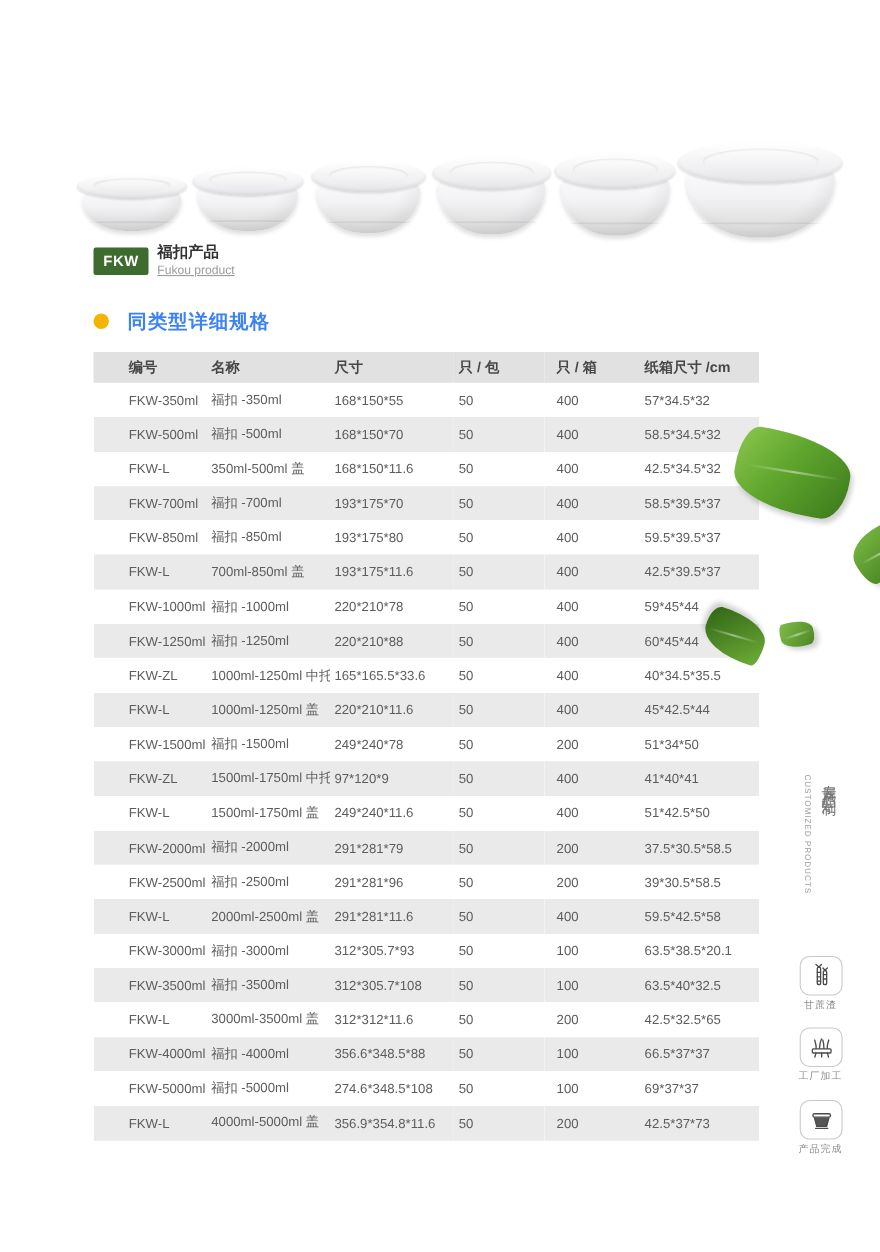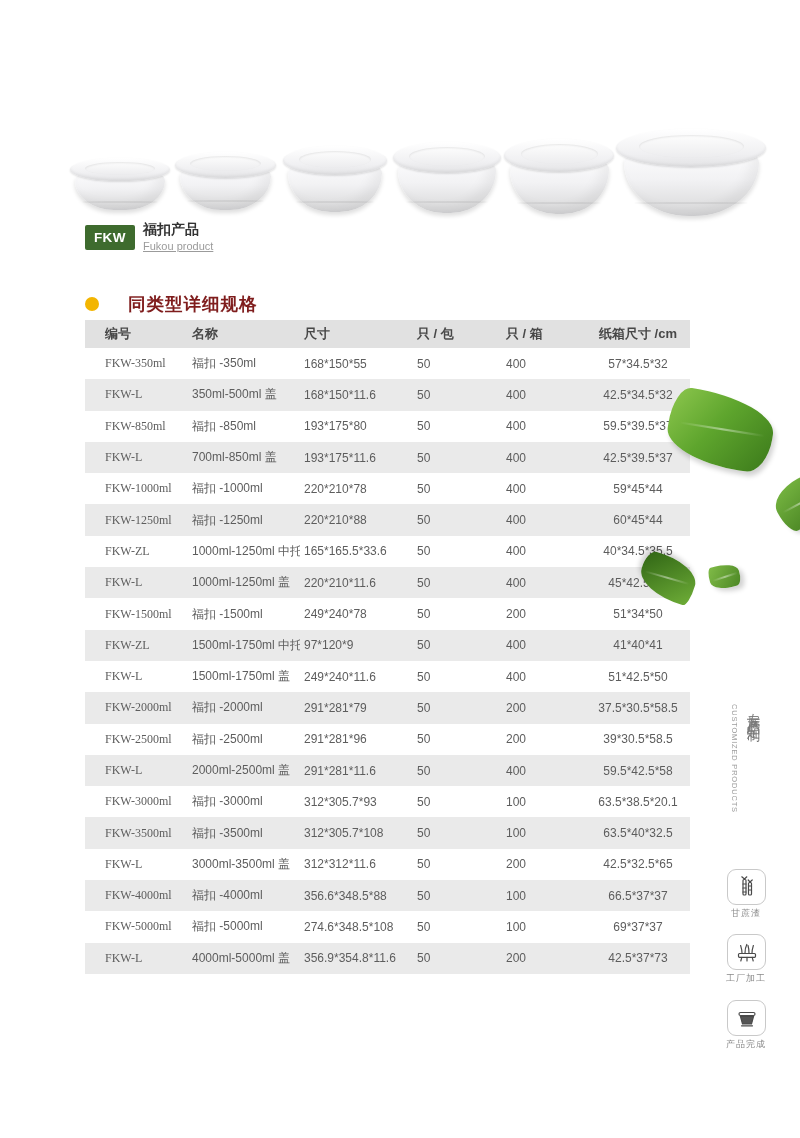--- a/index.html
+++ b/index.html
@@ -30,41 +30,41 @@
   
   .badge{position:absolute;left:85px;top:225px;width:50px;height:25px;background:#3e6b2e;
     color:#fff;font-weight:bold;font-size:13.5px;display:flex;align-items:center;justify-content:center;
     border-radius:2px;letter-spacing:.5px;}
   .brand-zh{position:absolute;left:143px;top:221px;font-size:14px;font-weight:bold;color:#333;}
   .brand-en{position:absolute;left:143px;top:240px;font-size:11px;color:#9b9b9b;text-decoration:underline;}
 
   
   .heading{position:absolute;left:85px;top:276px;display:flex;align-items:center;}
   .heading .dot{width:14px;height:14px;border-radius:50%;background:#f3b501;margin-right:13px;}
-  .heading h2{margin:16px;font-size:17.5px;font-weight:bold;color:#7f1d1d;letter-spacing:1px;}
+  .heading h2{margin:4px;font-size:17.5px;font-weight:bold;color:#3b82f6;letter-spacing:1px;}
 
   
   table.spec{position:absolute;left:85px;top:320px;width:605px;border-collapse:collapse;
     table-layout:fixed;}
   table.spec col:nth-child(1){width:105px;}
   table.spec col:nth-child(2){width:110px;}
   table.spec col:nth-child(3){width:112px;}
   table.spec col:nth-child(4){width:83px;}
   table.spec col:nth-child(5){width:85px;}
   table.spec col:nth-child(6){width:110px;}
   table.spec th{height:28px;background:#e1e1e1;font-size:13px;font-weight:bold;color:#474747;
     text-align:left;padding:0;vertical-align:middle;white-space:nowrap;}
   table.spec td{height:31.3px;font-size:12px;color:#5d5d5d;padding:0;vertical-align:middle;
     white-space:nowrap;overflow:hidden;}
-  table.spec th:nth-child(1),table.spec td:nth-child(1){padding-left:20px;font-family:Liberation Serif, serif;}
+  table.spec th:nth-child(1),table.spec td:nth-child(1){padding-left:32px;}
   table.spec th:nth-child(2),table.spec td:nth-child(2){padding-left:2px;}
   table.spec th:nth-child(3),table.spec td:nth-child(3){padding-left:4px;}
   table.spec th:nth-child(4),table.spec td:nth-child(4){padding-left:5px;}
   table.spec th:nth-child(5),table.spec td:nth-child(5){padding-left:11px;margin-top:20px;}
-  table.spec th:nth-child(6),table.spec td:nth-child(6){padding-left:6px;text-align:center;}
+  table.spec th:nth-child(6),table.spec td:nth-child(6){padding-left:6px;}
   table.spec tbody tr:nth-child(even){background:#eaeaea;}
 
   
   .leaf{position:absolute;background:linear-gradient(125deg,#8cc64d 0%,#5ea52d 45%,#3c7a1b 100%);
     box-shadow:3px 4px 5px rgba(0,0,0,.18);}
   .leaf::after{content:'';position:absolute;left:10%;right:8%;top:47%;height:2px;
     background:linear-gradient(90deg,transparent,rgba(255,255,255,.45),transparent);}
   .leaf1{left:668px;top:393px;width:105px;height:74px;
     border-radius:18% 88% 22% 78%/55% 48% 52% 45%;transform:rotate(9deg);}
   .leaf2{left:776px;top:481px;width:46px;height:46px;
@@ -154,26 +154,42 @@
     <tbody id="spec-body">
         <tr>
       <td>FKW-350ml</td>
       <td>福扣 -350ml</td>
       <td>168*150*55</td>
       <td>50</td>
       <td>400</td>
       <td>57*34.5*32</td>
     </tr>
         <tr>
+      <td>FKW-500ml</td>
+      <td>福扣 -500ml</td>
+      <td>168*150*70</td>
+      <td>50</td>
+      <td>400</td>
+      <td>58.5*34.5*32</td>
+    </tr>
+        <tr>
       <td>FKW-L</td>
       <td>350ml-500ml 盖</td>
       <td>168*150*11.6</td>
       <td>50</td>
       <td>400</td>
       <td>42.5*34.5*32</td>
+    </tr>
+        <tr>
+      <td>FKW-700ml</td>
+      <td>福扣 -700ml</td>
+      <td>193*175*70</td>
+      <td>50</td>
+      <td>400</td>
+      <td>58.5*39.5*37</td>
     </tr>
         <tr>
       <td>FKW-850ml</td>
       <td>福扣 -850ml</td>
       <td>193*175*80</td>
       <td>50</td>
       <td>400</td>
       <td>59.5*39.5*37</td>
     </tr>
         <tr>

